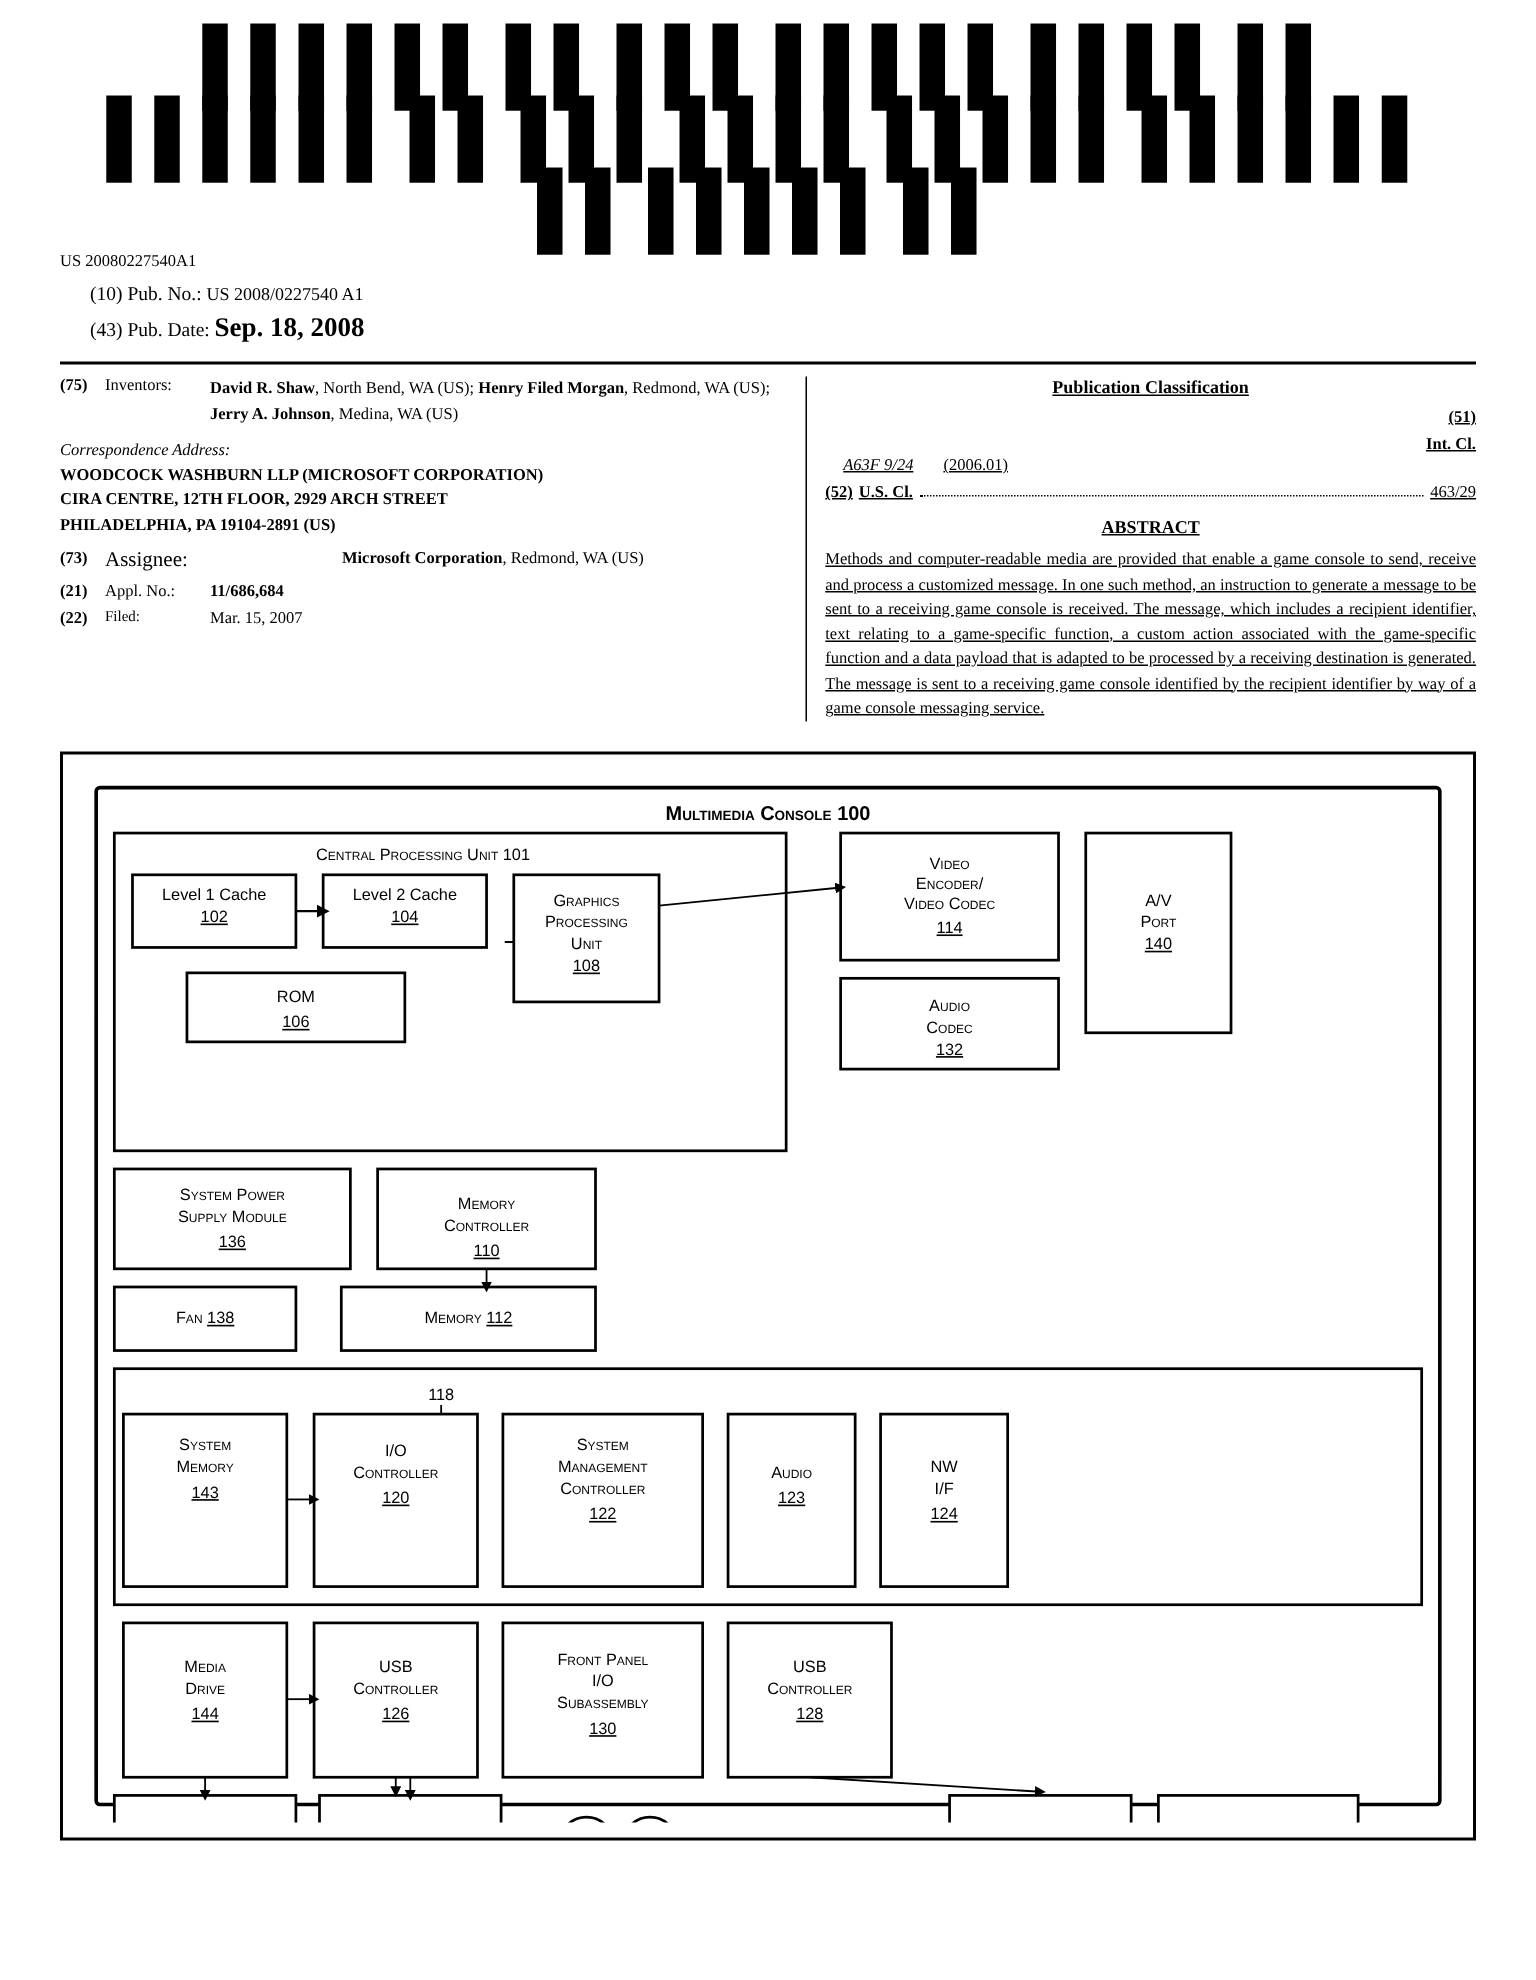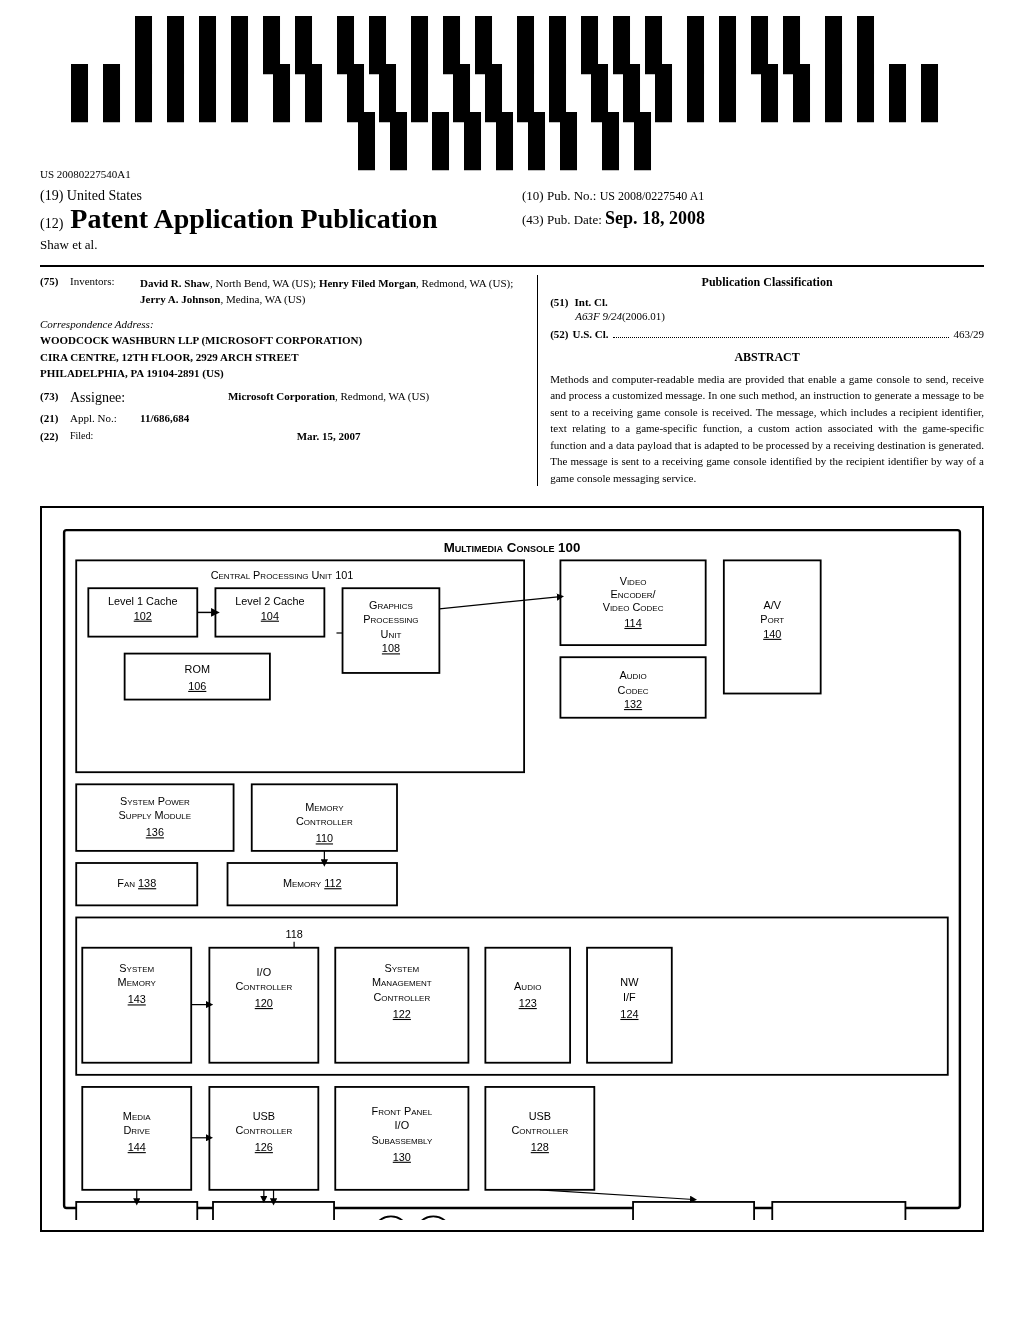--- a/index.html
+++ b/index.html
@@ -89,20 +89,21 @@
       display: flex;
       gap: 20px;
     }
     .col-left {
       flex: 1.1;
     }
     .col-right {
       flex: 1;
       border-left: 1px solid #000;
       padding-left: 12px;
+      text-decoration: underline;
     }
     .field-row {
       display: flex;
       margin-bottom: 6px;
       font-size: 11px;
     }
     .field-num {
       width: 30px;
       font-weight: bold;
       flex-shrink: 0;
@@ -172,31 +173,20 @@
 <div class="page">
 
   <div class="barcode-area">
     <div class="barcode">
       ▌▌▌▌▌▌ ▌▌ ▌▌▌ ▌▌▌▌▌ ▌▌▌▌ ▌▌ ▌▌▌▌▌▌ ▌▌ ▌▌▌ ▌▌▌▌ ▌▌▌▌▌ ▌▌▌▌▌▌ ▌▌ ▌▌▌▌▌ ▌▌
     </div>
   </div>
   <div class="patent-number-top">US 20080227540A1</div>
 
   <div class="header-section">
-    <div class="header-left">
-      <div class="us-label">
-        <span>(19)</span>
-        <span>United States</span>
-      </div>
-      <div class="patent-app-pub">
-        <span style="font-size:14px; font-weight:normal;">(12)</span>
-        <span>Patent Application Publication</span>
-      </div>
-      <div class="inventors-line">Shaw et al.</div>
-    </div>
     <div class="header-right">
       <div class="pub-no-line">
         <span>(10)</span>
         <span>Pub. No.:</span>
         <span class="pub-no-value">US 2008/0227540 A1</span>
       </div>
       <div class="pub-date-line">
         <span>(43)</span>
         <span>Pub. Date:</span>
         <span class="pub-date-value">Sep. 18, 2008</span>
@@ -238,35 +228,35 @@
 
       <div class="field-row">
         <span class="field-num">(21)</span>
         <span class="field-label" style="font-size:11px;">Appl. No.:</span>
         <span class="field-value" style="font-weight:bold; font-size:11px;">11/686,684</span>
       </div>
 
       <div class="field-row">
         <span class="field-num">(22)</span>
         <span class="field-label" style="font-size:10px;">Filed:</span>
-        <span class="field-value" style="font-weight:bold; font-size:11px;text-align:center;">Mar. 15, 2007</span>
+        <span class="field-value" style="font-weight:normal; font-size:11px;">Mar. 15, 2007</span>
       </div>
 
     </div>
 
     <div class="col-right">
 
       <div class="pub-class-title">Publication Classification</div>
 
       <div style="font-size:11px; margin-bottom:6px;">
-        <div style="display:flex; gap:6px; align-items:flex-start;">
+        <div style="display:flex; gap:6px; align-items:flex-end;flex-direction:column;">
           <span style="font-weight:bold;">(51)</span>
           <span style="font-weight:bold;">Int. Cl.</span>
         </div>
-        <div style="display:flex; margin-left:25px; margin-top:2px;">
+        <div style="display:flex; gap:20px; margin-left:12px; margin-top:2px;">
           <span style="font-style:italic;">A63F 9/24</span>
           <span>(2006.01)</span>
         </div>
       </div>
 
       <div style="font-size:11px; display:flex; align-items:baseline; gap:4px; margin-bottom:8px;">
         <span style="font-weight:bold;">(52)</span>
         <span style="font-weight:bold;">U.S. Cl.</span>
         <span style="flex:1; border-bottom:1px dotted #000; margin-bottom:2px;"></span>
         <span>463/29</span>

